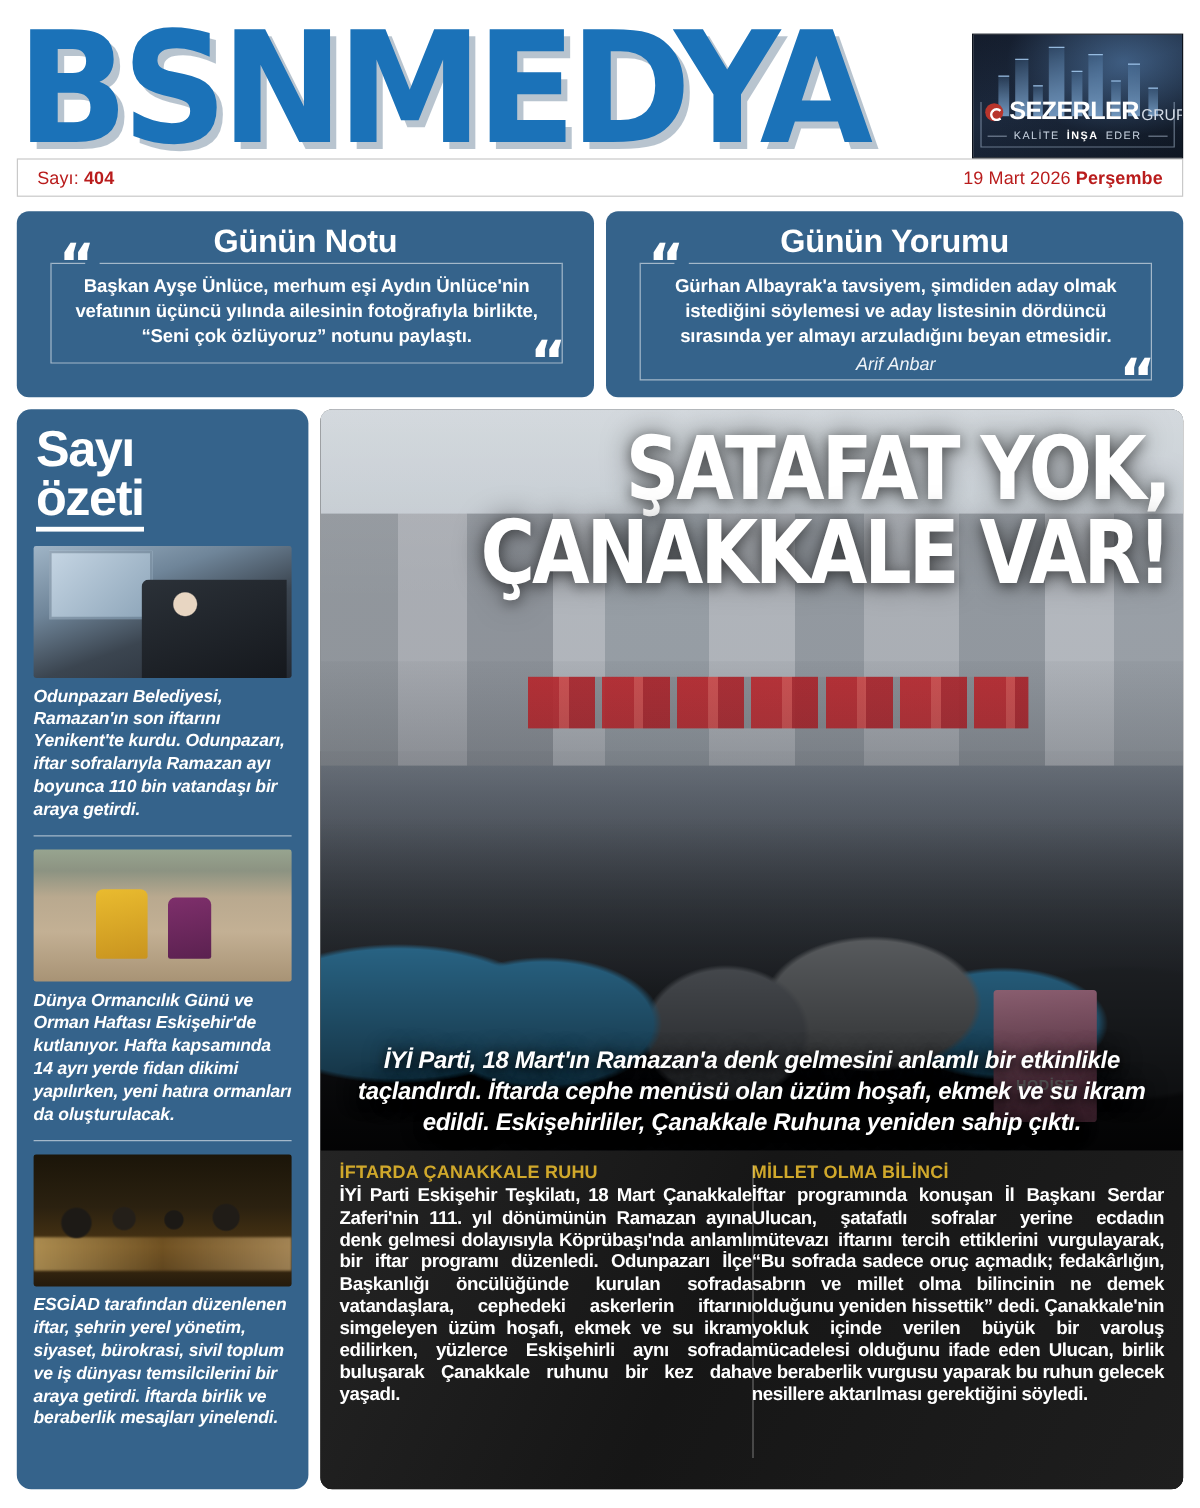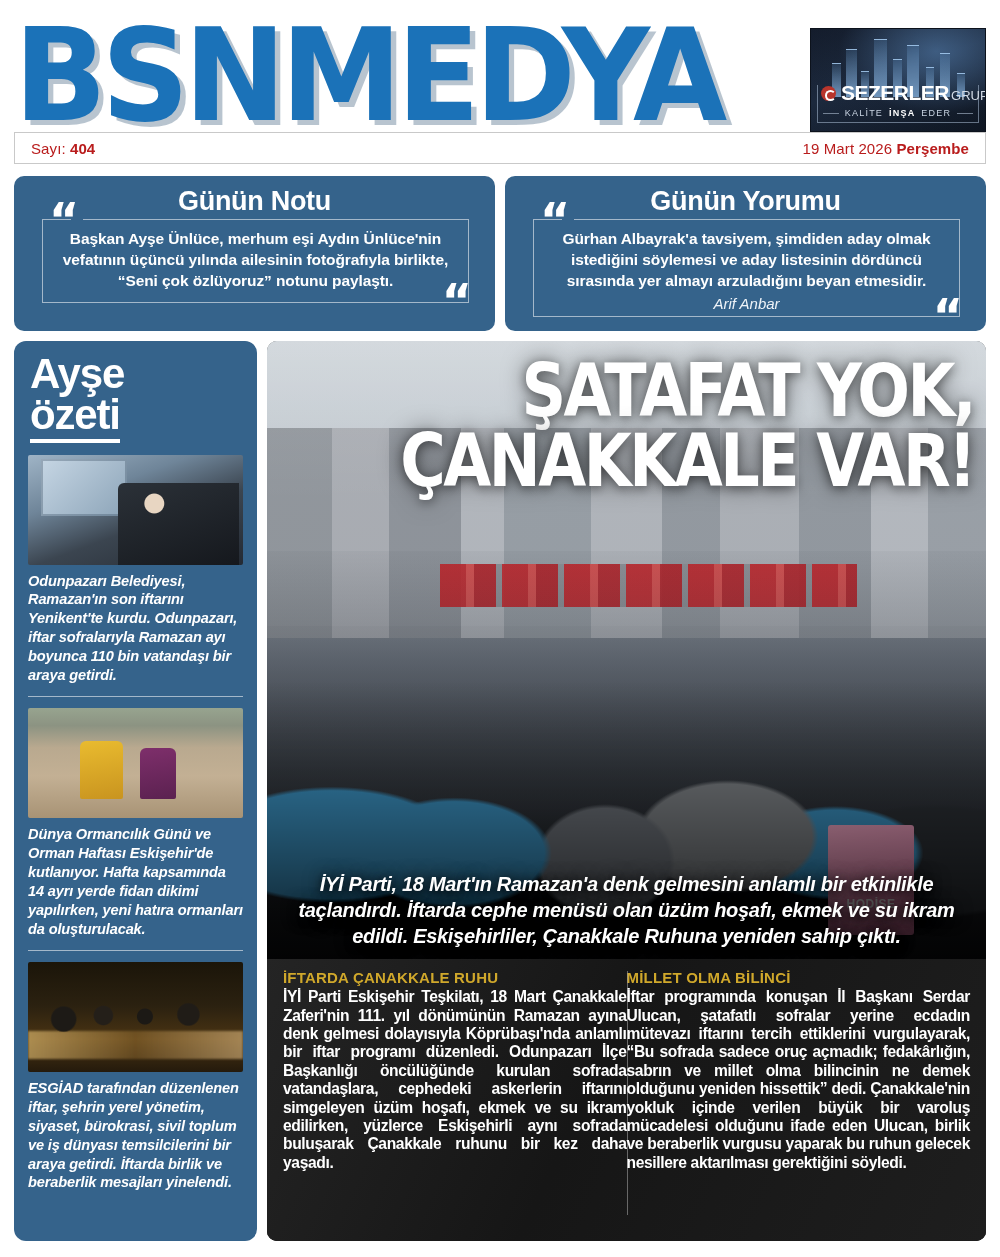--- a/index.html
+++ b/index.html
@@ -470,21 +470,21 @@
         <span class="qmark close">“</span>
       </div>
     </div>
 
   </div>
 
   <div class="body-grid">
 
     <div class="sidebar">
       <div class="sidebar-title">
-        <div>Ayşe</div>
+        <div>Sayı</div>
         <div><span class="l2">özeti</span></div>
       </div>
 
       <div class="summary-item">
         <div class="thumb ph1"></div>
         <div class="summary-caption">Odunpazarı Belediyesi, Ramazan'ın son iftarını Yenikent'te kurdu. Odunpazarı, iftar sofralarıyla Ramazan ayı boyunca 110 bin vatandaşı bir araya getirdi.</div>
       </div>
 
       <div class="summary-item">
         <div class="thumb ph2"></div>

